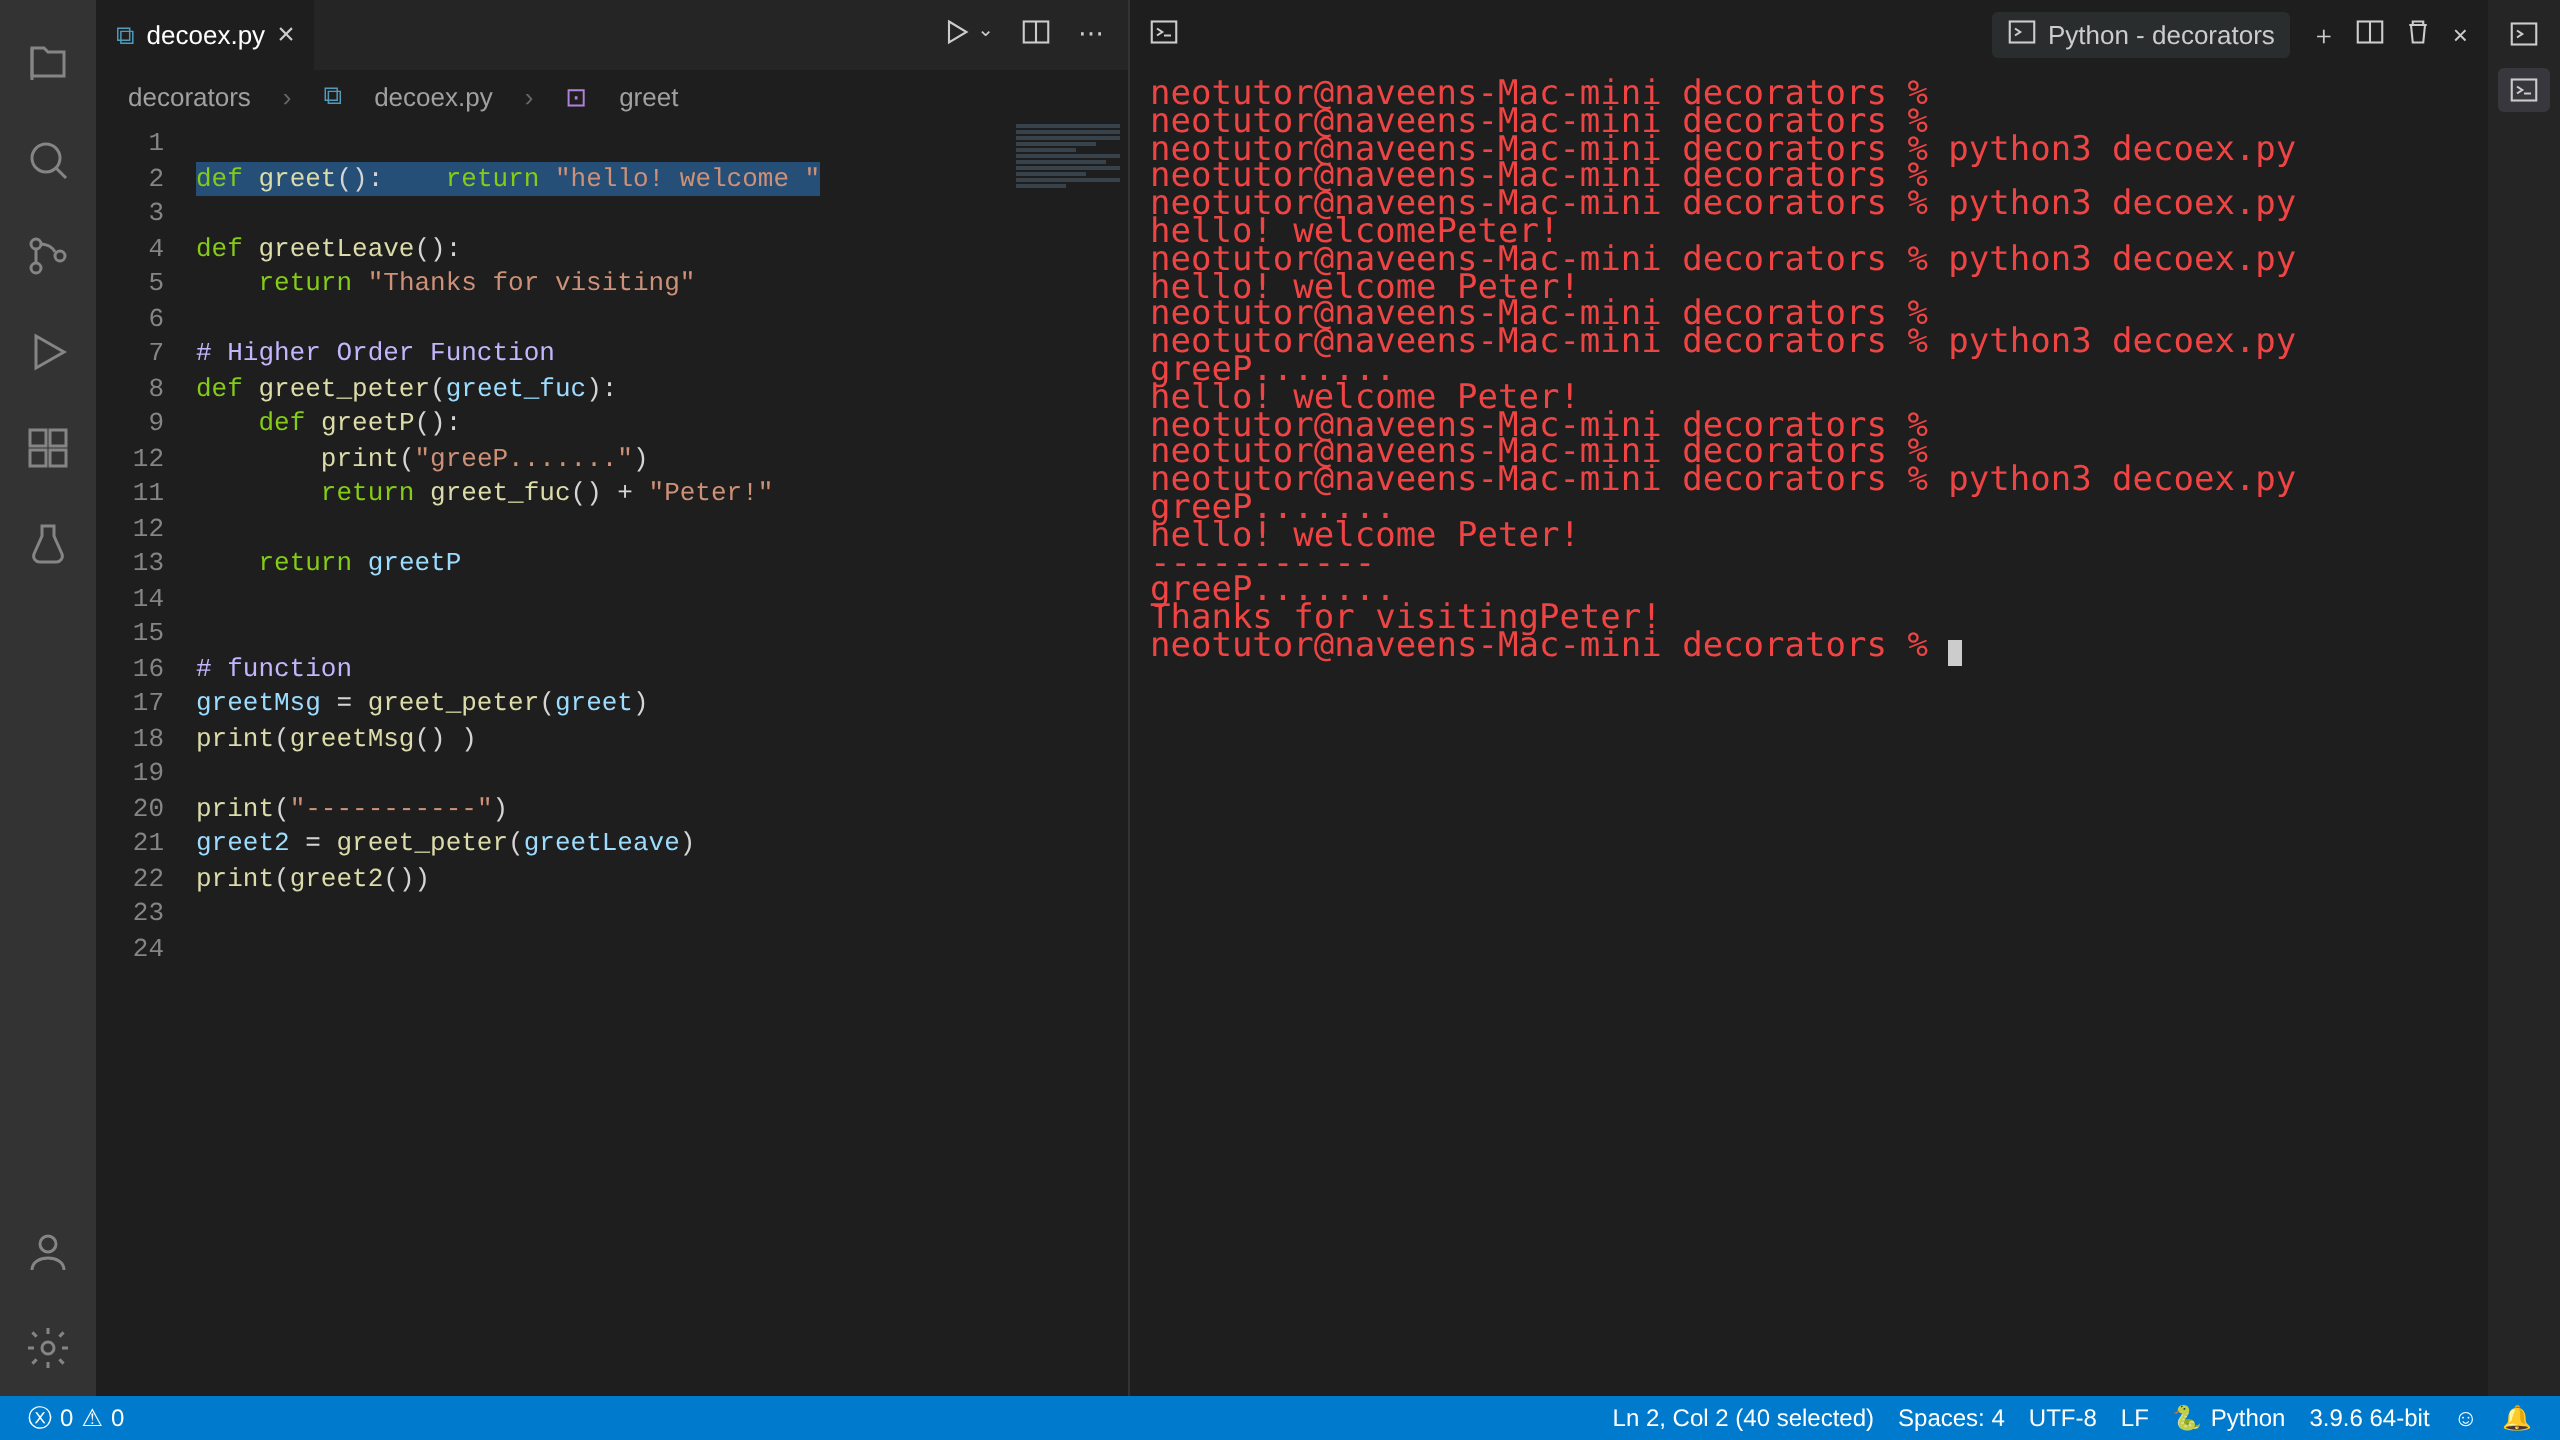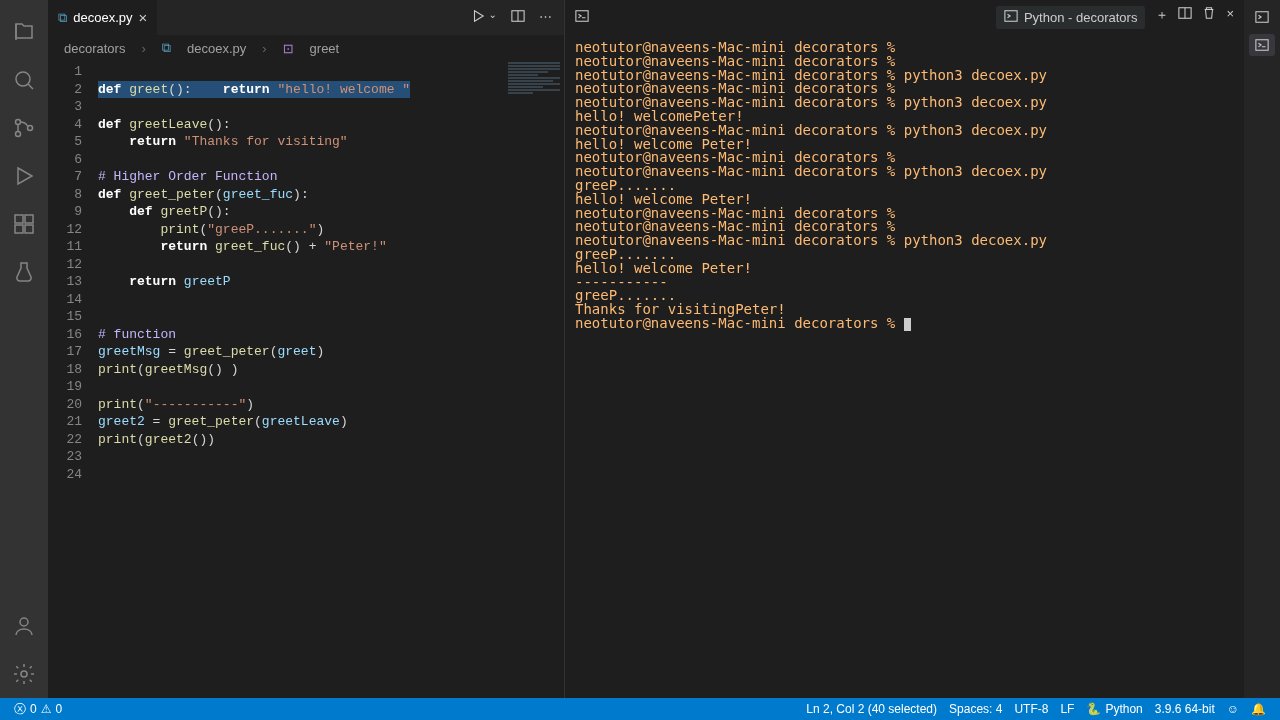--- a/index.html
+++ b/index.html
@@ -60,21 +60,21 @@
   font-size: 13px; line-height: 17.5px;
 }
 .gutter {
   width: 50px; text-align: right; padding-right: 16px;
   color: #858585; user-select: none; padding-top: 2px;
 }
 .gutter div { height: 17.5px; }
 .code-content { flex: 1; padding-top: 2px; white-space: pre; color: #d4d4d4; }
 .code-line { height: 17.5px; }
 .code-line.sel { background: #264f78; display: inline-block; }
-.kw { color: #ffffff; font-weight: bold; }
+.kw { color: #84cc16; }
 .fn { color: #dcdcaa; }
 .str { color: #ce9178; }
 .cm { color: #c4b5fd; }
 .id { color: #9cdcfe; }
 .minimap {
   position: absolute; right: 0; top: 0; width: 60px; height: 100%;
   background: #1e1e1e; opacity: 0.6;
 }
 .minimap .mm-line {
   height: 2px; background: #4a5a6a; margin: 1px 4px;
@@ -83,30 +83,30 @@
   width: 680px; background: #1e1e1e;
   display: flex; flex-direction: column;
   border-left: 1px solid #333;
 }
 .terminal-tabs {
   height: 35px; display: flex; align-items: center;
   padding: 0 10px; color: #cccccc;
 }
 .terminal-tabs .left-ico { display: flex; gap: 10px; }
 .terminal-tabs .right-group {
-  margin-left: auto; display: flex; gap: 10px;
+  margin-left: auto; display: flex; align-items: center; gap: 10px;
 }
 .terminal-tabs .term-label {
   display: flex; align-items: center; gap: 6px;
   background: #2a2d2e; padding: 3px 8px; border-radius: 3px;
 }
 .terminal-body {
   flex: 1; padding: 6px 10px;
-  font-family: Menlo, Monaco, monospace; font-size: 14px;
-  line-height: 13.8px; color: #fdba74; white-space: pre; overflow: hidden;
+  font-family: Menlo, Monaco, monospace; font-size: 17px;
+  line-height: 13.8px; color: #ef4444; white-space: pre; overflow: hidden;
 }
 .term-cursor {
   display: inline-block; width: 7px; height: 13px;
   background: #cccccc; vertical-align: text-bottom;
 }
 .panel-side {
   width: 36px; background: #252526;
   display: flex; flex-direction: column; align-items: center;
   padding-top: 6px; gap: 6px;
 }

